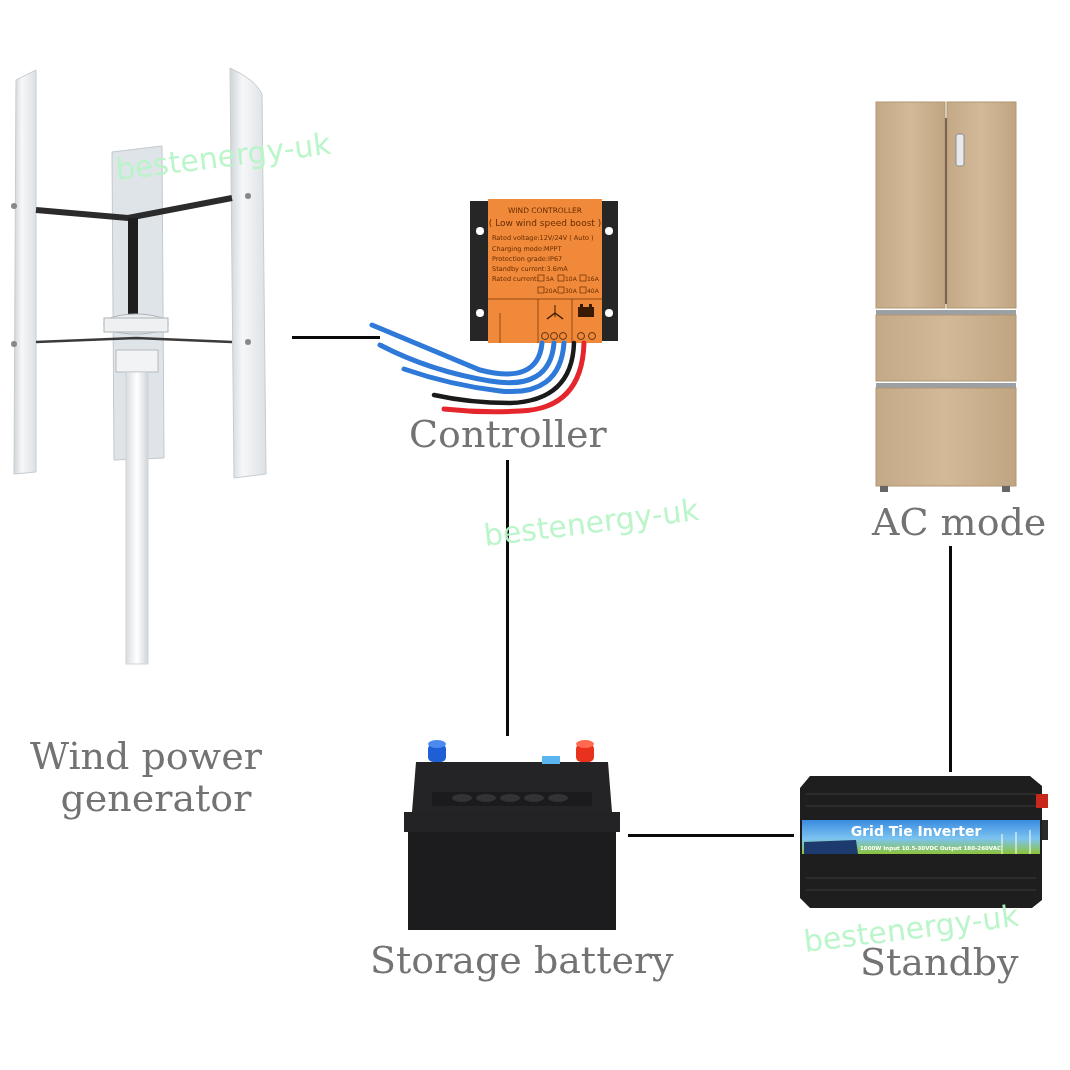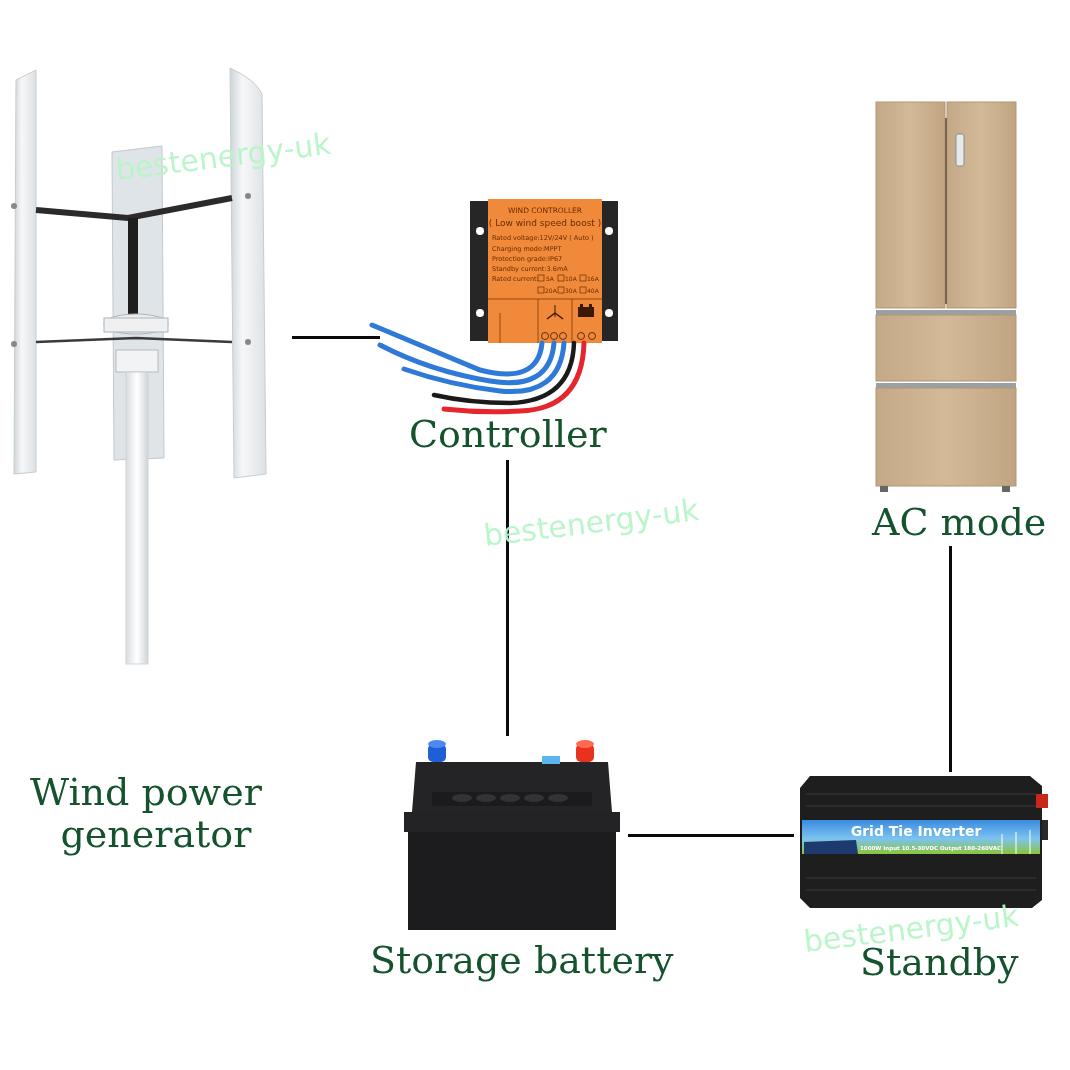--- a/index.html
+++ b/index.html
@@ -1,17 +1,17 @@
 <!DOCTYPE html>
 <html><head>
 <meta charset="utf-8">
 <style>
   html, body { margin: 0; padding: 0; background: #ffffff; }
   body { width: 1070px; height: 1070px; position: relative; overflow: hidden; font-family: "DejaVu Serif", serif; }
-  .label { position: absolute; color: #14532d; font-family: "DejaVu Serif", serif; font-size: 38px; line-height: 1.1; white-space: nowrap; }
+  .label { position: absolute; color: #737373; font-family: "DejaVu Serif", serif; font-size: 38px; line-height: 1.1; white-space: nowrap; }
   .wm { position: absolute; color: #b8f5c8; font-family: "DejaVu Sans", sans-serif; font-size: 30px; transform: rotate(-7deg); transform-origin: left bottom; white-space: nowrap; opacity: 0.95; }
   .wire { position: absolute; background: #0a0a0a; }
   svg { position: absolute; overflow: visible; }
   .ctrl-text { font-family: "DejaVu Sans", sans-serif; fill: #6a2c00; }
   .inv-title { font-family: "DejaVu Sans", sans-serif; font-weight: bold; fill: #ffffff; }
   .inv-spec { font-family: "DejaVu Sans", sans-serif; font-weight: bold; fill: #ffffff; }
 </style>
 </head>
 <body>
 
@@ -47,21 +47,21 @@
 
     <circle cx="14" cy="146" r="3" fill="#888"></circle>
     <circle cx="248" cy="136" r="3" fill="#888"></circle>
     <circle cx="14" cy="284" r="3" fill="#888"></circle>
     <circle cx="248" cy="282" r="3" fill="#888"></circle>
 
     <rect x="116" y="290" width="42" height="22" fill="#f2f3f4" stroke="#b5babe"></rect>
 
     <rect x="126" y="312" width="22" height="292" fill="url(#poleG)" stroke="#d0d4d7"></rect>
   </svg>
-  <div class="label" style="left:30px;top:736px;text-align:center;margin-top:36px;">
+  <div class="label" style="left:30px;top:736px;text-align:center;">
     <div>Wind power</div>
     <div style="padding-left:20px;">generator</div>
   </div>
 </div>
 
 <div class="wire" style="left:292px;top:336px;width:88px;height:3px;"></div>
 
 <div>
   <svg width="260" height="230" style="left:360px;top:195px;">
 

